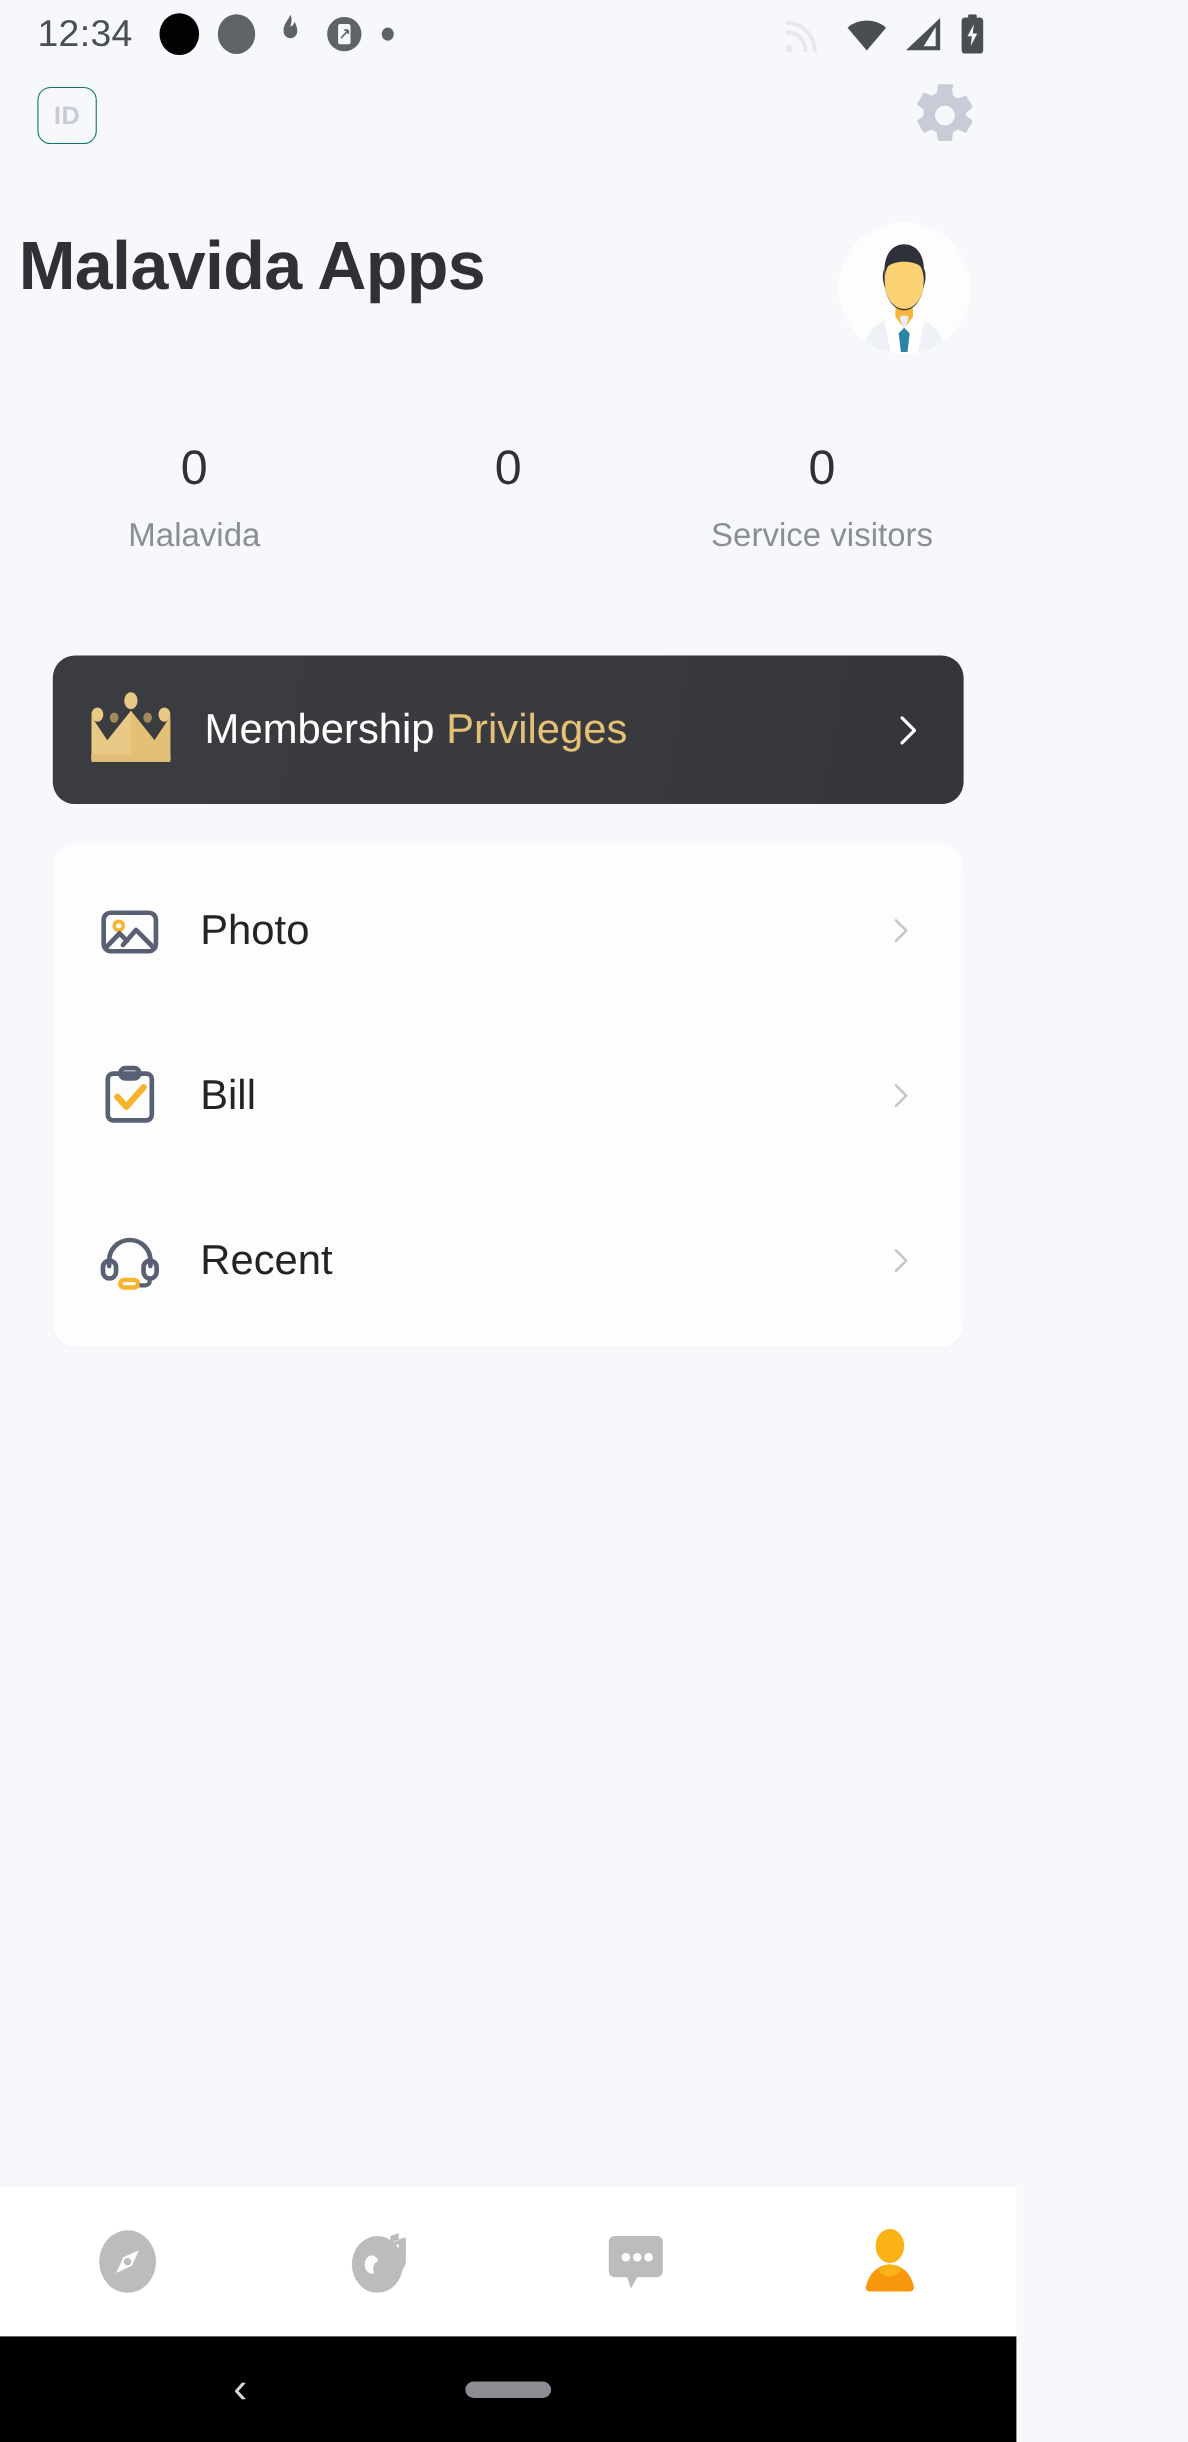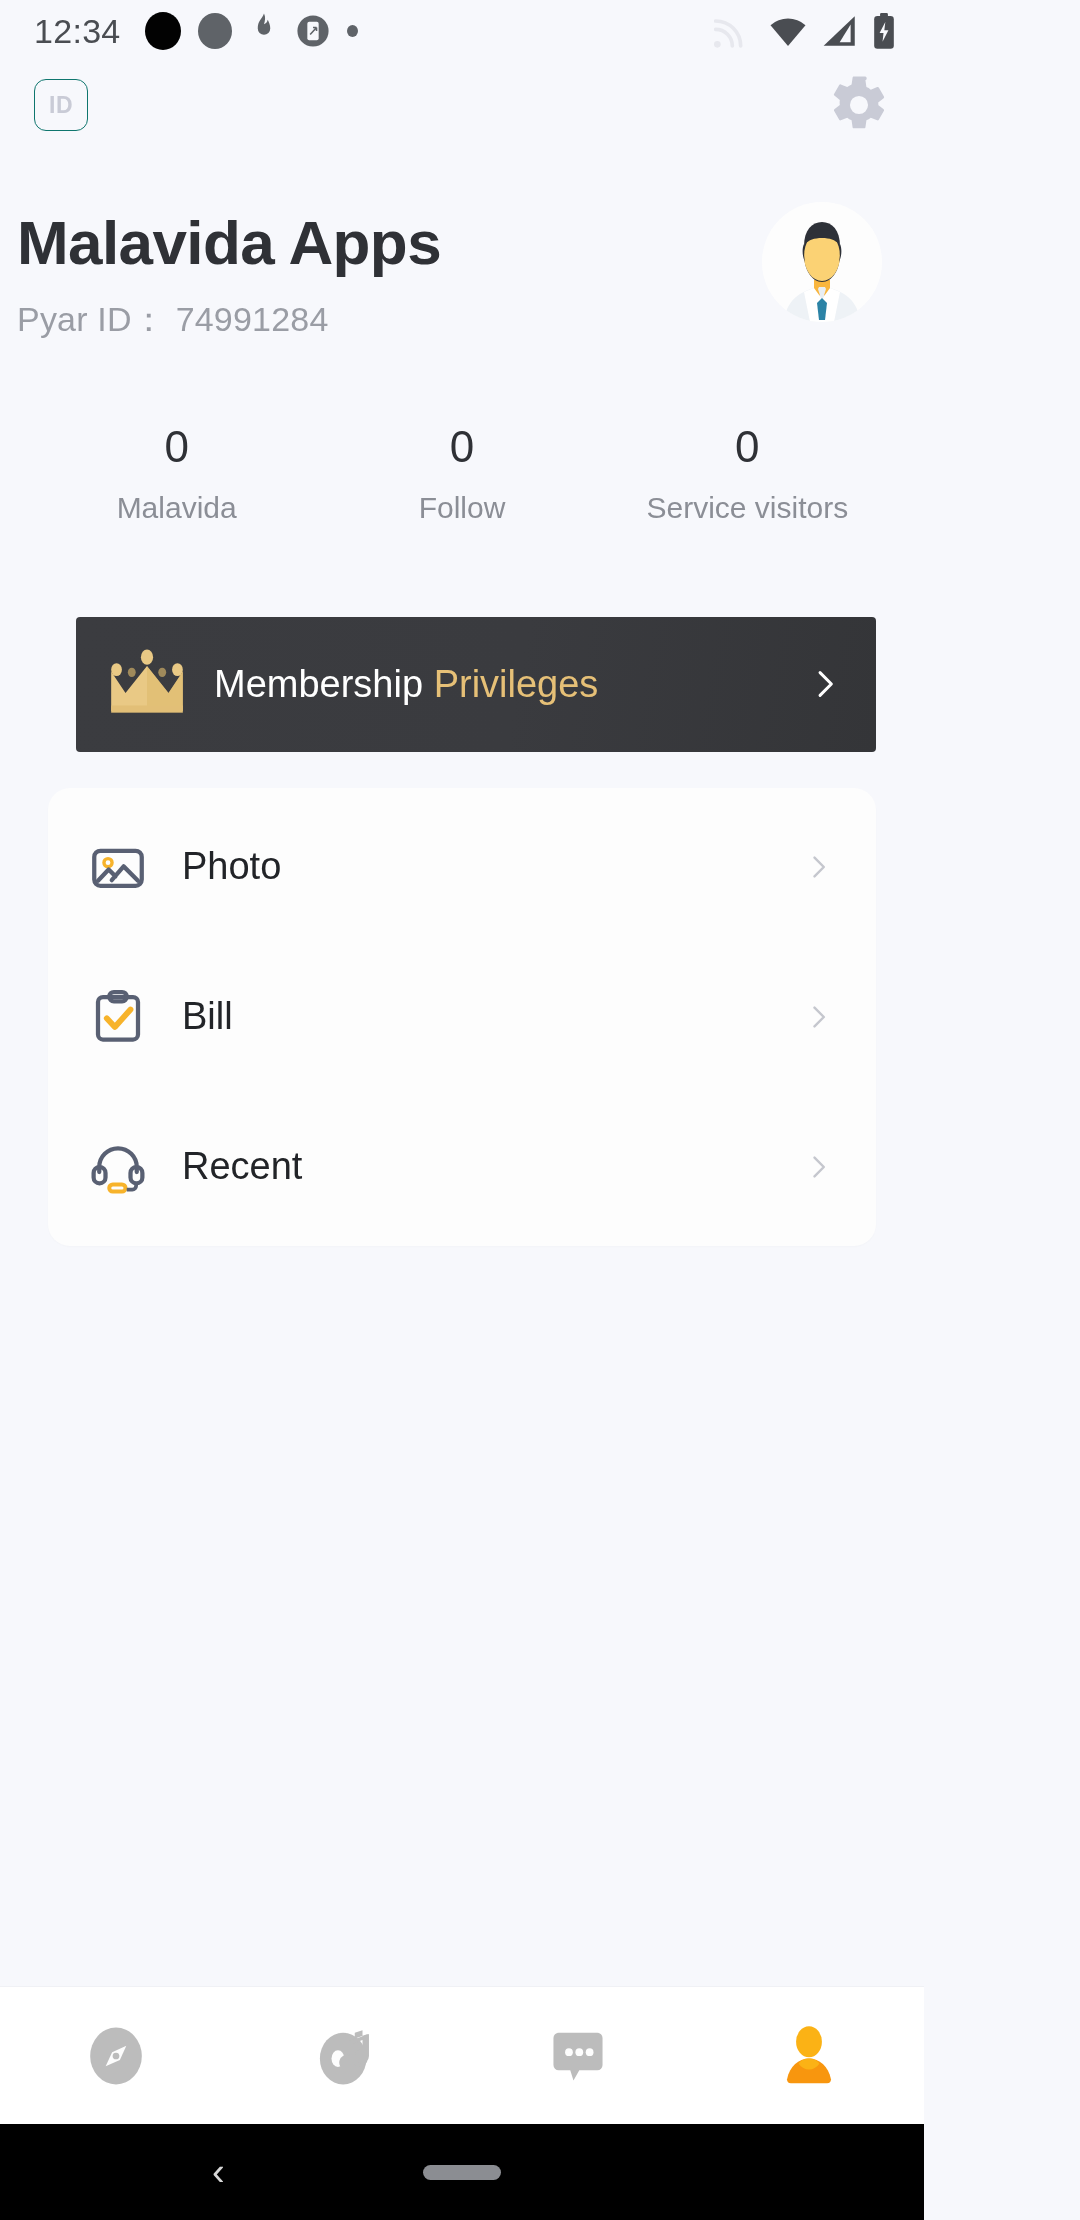--- a/index.html
+++ b/index.html
@@ -75,24 +75,24 @@
   .stats{
     display:flex; margin-top:82px; padding:0 34px;
     flex:none;
   }
   .stat{ flex:1; text-align:center; }
   .stat-num{ font-size:44px; color:#2f3136; line-height:1; }
   .stat-label{ margin-top:22px; font-size:30px; color:#8b8e96; }
 
   
   .membership{
-    margin:92px 48px 0 76px;
+    margin:92px 48px 0 48px;
     height:135px;
     background:linear-gradient(100deg,#3b3c40 0%, #3a3b3f 55%, #343538 100%);
-    border-radius:4px;
+    border-radius:20px;
     display:flex; align-items:center;
     padding:0 34px 0 28px;
     flex:none;
   }
   .crown{ width:86px;height:76px; flex:none; }
   .mem-text{
     margin-left:24px; flex:1;
     font-size:38px; color:#ffffff;
   }
   .mem-text .gold{ color:#e6c077; }
@@ -195,24 +195,20 @@
       <span>ID</span>
     </div>
     <svg width="62" height="62" viewBox="0 0 24 24">
       <path fill="#c9cbd6" d="M19.43 12.98c.04-.32.07-.64.07-.98s-.03-.66-.07-.98l2.11-1.65c.19-.15.24-.42.12-.64l-2-3.46c-.12-.22-.39-.3-.61-.22l-2.49 1c-.52-.4-1.08-.73-1.69-.98l-.38-2.65A.488.488 0 0 0 14 1h-4c-.25 0-.46.18-.49.42l-.38 2.65c-.61.25-1.17.59-1.69.98l-2.49-1c-.23-.09-.49 0-.61.22l-2 3.46c-.13.22-.07.49.12.64l2.11 1.65c-.04.32-.07.65-.07.98s.03.66.07.98l-2.11 1.65c-.19.15-.24.42-.12.64l2 3.46c.12.22.39.3.61.22l2.49-1c.52.4 1.08.73 1.69.98l.38 2.65c.03.24.24.42.49.42h4c.25 0 .46-.18.49-.42l.38-2.65c.61-.25 1.17-.59 1.69-.98l2.49 1c.23.09.49 0 .61-.22l2-3.46c.12-.22.07-.49-.12-.64l-2.11-1.65zM12 15.5A3.5 3.5 0 0 1 8.5 12 3.5 3.5 0 0 1 12 8.5a3.5 3.5 0 0 1 3.5 3.5 3.5 3.5 0 0 1-3.5 3.5z"></path>
     </svg>
   </div>
 
   <div class="profile">
     <div class="profile-texts">
       <div class="username">Malavida Apps</div>
-      <div class="pyar-id">
-        <span>Pyar ID：</span>
-        <span>74991284</span>
-      </div>
     </div>
     <div class="avatar">
       <svg width="120" height="120" viewBox="0 0 120 120">
         <circle cx="60" cy="60" r="60" fill="#fdfdfd"></circle>
         <path d="M22 120 C24 98 38 90 52 86 L68 86 C82 90 96 98 98 120 Z" fill="#eef2f6"></path>
         <path d="M52 78 L68 78 L68 90 C68 95 52 95 52 90 Z" fill="#f9b63e"></path>
         <path d="M52 86 L60 97 L68 86 L78 90 L72 120 L48 120 L42 90 Z" fill="#ffffff"></path>
         <path d="M56 87 L60 100 L64 87 L63 85 L57 85 Z" fill="#e8eef3"></path>
         <path d="M60 96 L65 101 L63 118 L57 118 L55 101 Z" fill="#2b83a6"></path>
         <path d="M42 44 C42 28 50 20 60 20 C70 20 78 28 78 44 L78 52 C78 68 70 80 60 80 C50 80 42 68 42 52 Z" fill="#2e3138"></path>
@@ -224,21 +220,20 @@
     </div>
   </div>
 
   <div class="stats">
     <div class="stat">
       <div class="stat-num">0</div>
       <div class="stat-label">Malavida</div>
     </div>
     <div class="stat">
       <div class="stat-num">0</div>
-      <div class="stat-label">Follow</div>
     </div>
     <div class="stat">
       <div class="stat-num">0</div>
       <div class="stat-label">Service visitors</div>
     </div>
   </div>
 
   <div class="membership">
     <svg class="crown" viewBox="0 0 48 42">
       <ellipse cx="24" cy="6" rx="3.4" ry="4.3" fill="#e9c985"></ellipse>

